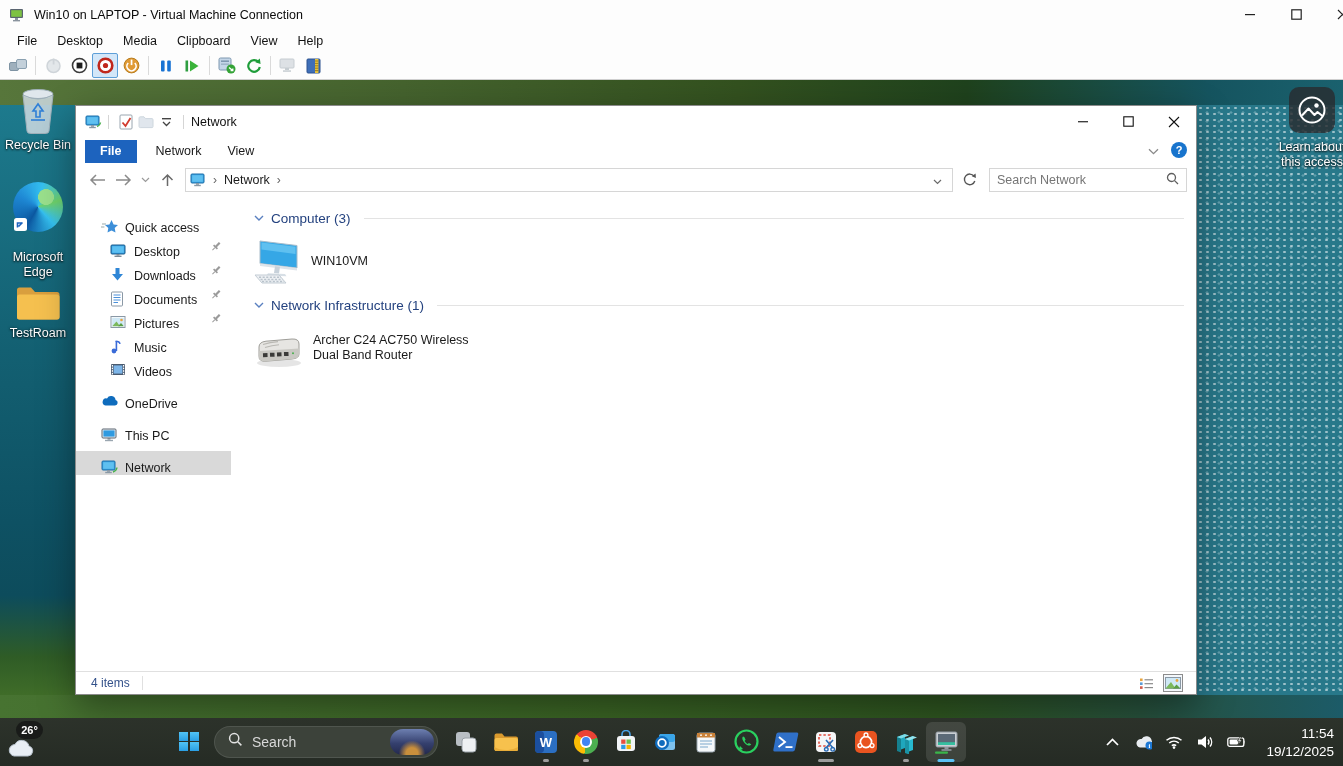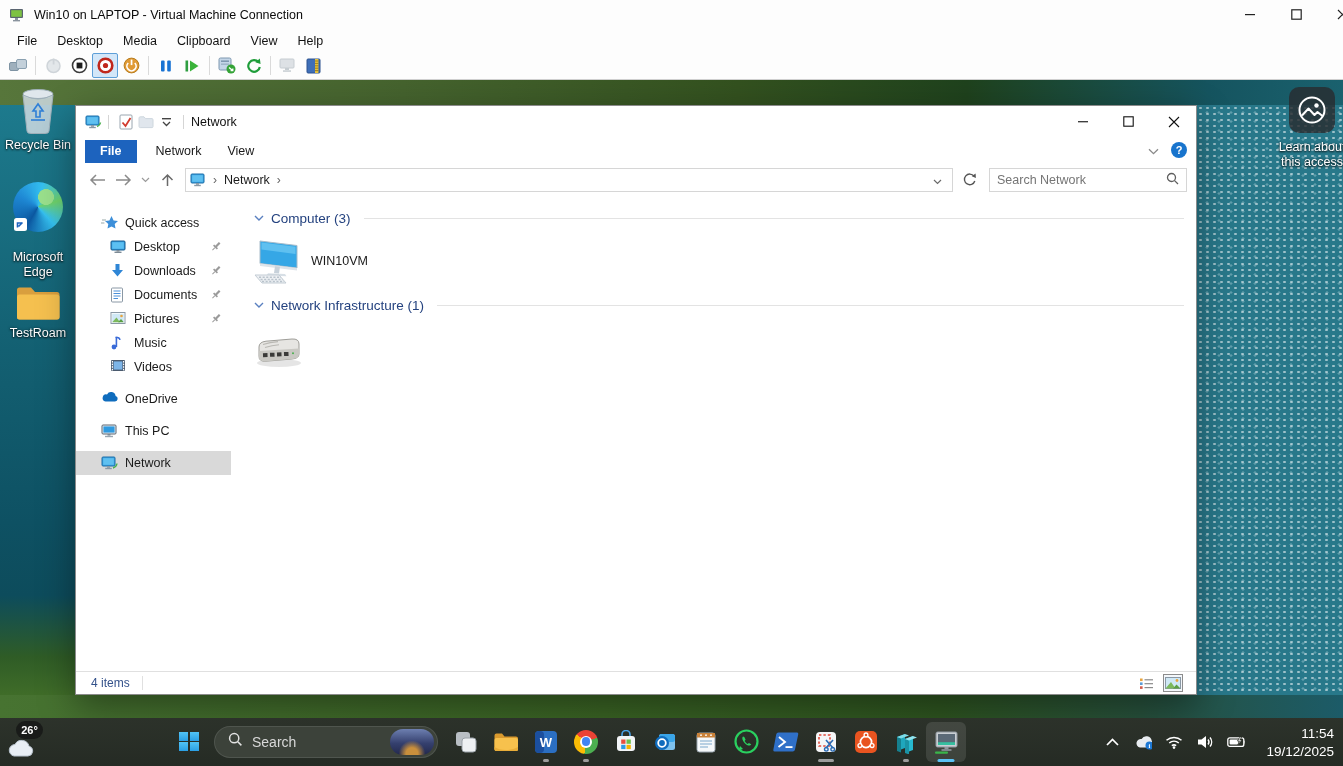--- a/index.html
+++ b/index.html
@@ -65,21 +65,21 @@
   .crumb-sep { color:#666; font-size:12px; margin:0 7px; }
   .crumb { font-size:12.5px; color:#1a1a1a; }
   .addr-drop { margin-left:auto; padding:0 6px; }
   .refresh-btn { width:24px; height:24px; display:flex; align-items:center; justify-content:center; margin:0 6px 0 2px; }
   .search-box { width:198px; height:24px; border:1px solid #d6d6d6; display:flex; align-items:center; padding:0 7px; background:#fff; }
   .search-box input { border:0; outline:0; flex:1; font-size:12.5px; font-family:inherit; color:#333; min-width:0; background:transparent; }
   .search-box input::placeholder { color:#757575; }
 
   .ex-body { flex:1; display:flex; min-height:0; }
   .ex-sidebar { width:155px; padding-top:14px; flex-shrink:0; }
-  .side-item { height:24px; display:flex; align-items:center; gap:8px; padding-left:25px; position:relative; font-size:12.5px; color:#1a1a1a; }
+  .side-item { height:24px; display:flex; align-items:flex-end; gap:8px; padding-left:25px; position:relative; font-size:12.5px; color:#1a1a1a; }
   .side-item.child { padding-left:34px; }
   .side-item.gap { margin-top:8px; }
   .side-item.selected { background:#d9d9d9; }
   .pin { position:absolute; right:9px; top:6px; }
 
   .ex-content { flex:1; padding:12px 12px 0 23px; overflow:hidden; }
   .group-header { display:flex; align-items:center; gap:7px; height:18px; }
   .group-title { font-size:13.5px; color:#24427f; white-space:nowrap; }
   .group-line { flex:1; height:1px; background:#e3e3e3; margin-left:6px; }
   .tiles { display:flex; margin-top:9px; margin-bottom:10px; }
@@ -588,20 +588,21 @@
               <ellipse cx="25" cy="36" rx="22" ry="4" fill="rgba(0,0,0,.10)"></ellipse>
               <path d="M5 20 Q5 15 12 14.2 L38 12 Q45 11.6 45 17 L45 27 Q45 31.5 38 32 L12 34.2 Q5 34.8 5 29.5 Z" fill="#e6e5e2" stroke="#9e9d98"></path>
               <path d="M9 17.5q7-2.4 15-2.9M11 20.5q7-2.2 14-2.7" stroke="#b9b8b3" stroke-width="1.1" fill="none"></path>
               <path d="M5 24 L45 21.5 L45 27 Q45 31.5 38 32 L12 34.2 Q5 34.8 5 29.5 Z" fill="#c9c8c3"></path>
               <rect x="9" y="26.2" width="4.5" height="4" fill="#3a3a38" transform="rotate(-2 11 28)"></rect>
               <rect x="16" y="25.8" width="4.5" height="4" fill="#3a3a38" transform="rotate(-2 18 27.8)"></rect>
               <rect x="23" y="25.4" width="4.5" height="4" fill="#3a3a38" transform="rotate(-2 25 27.4)"></rect>
               <rect x="30" y="25" width="4.5" height="4" fill="#3a3a38" transform="rotate(-2 32 27)"></rect>
               <circle cx="39" cy="26.2" r="1" fill="#49b04d"></circle>
             </svg>
+            <span class="tile-label wrap">Archer C24 AC750 Wireless Dual Band Router</span>
           </div>
         </div>
       </div>
     </div>
 
     <div class="ex-statusbar">
       <span class="status-count">4 items</span>
       <span class="status-sep"></span>
       <span class="views">
         <span class="view-toggle">

